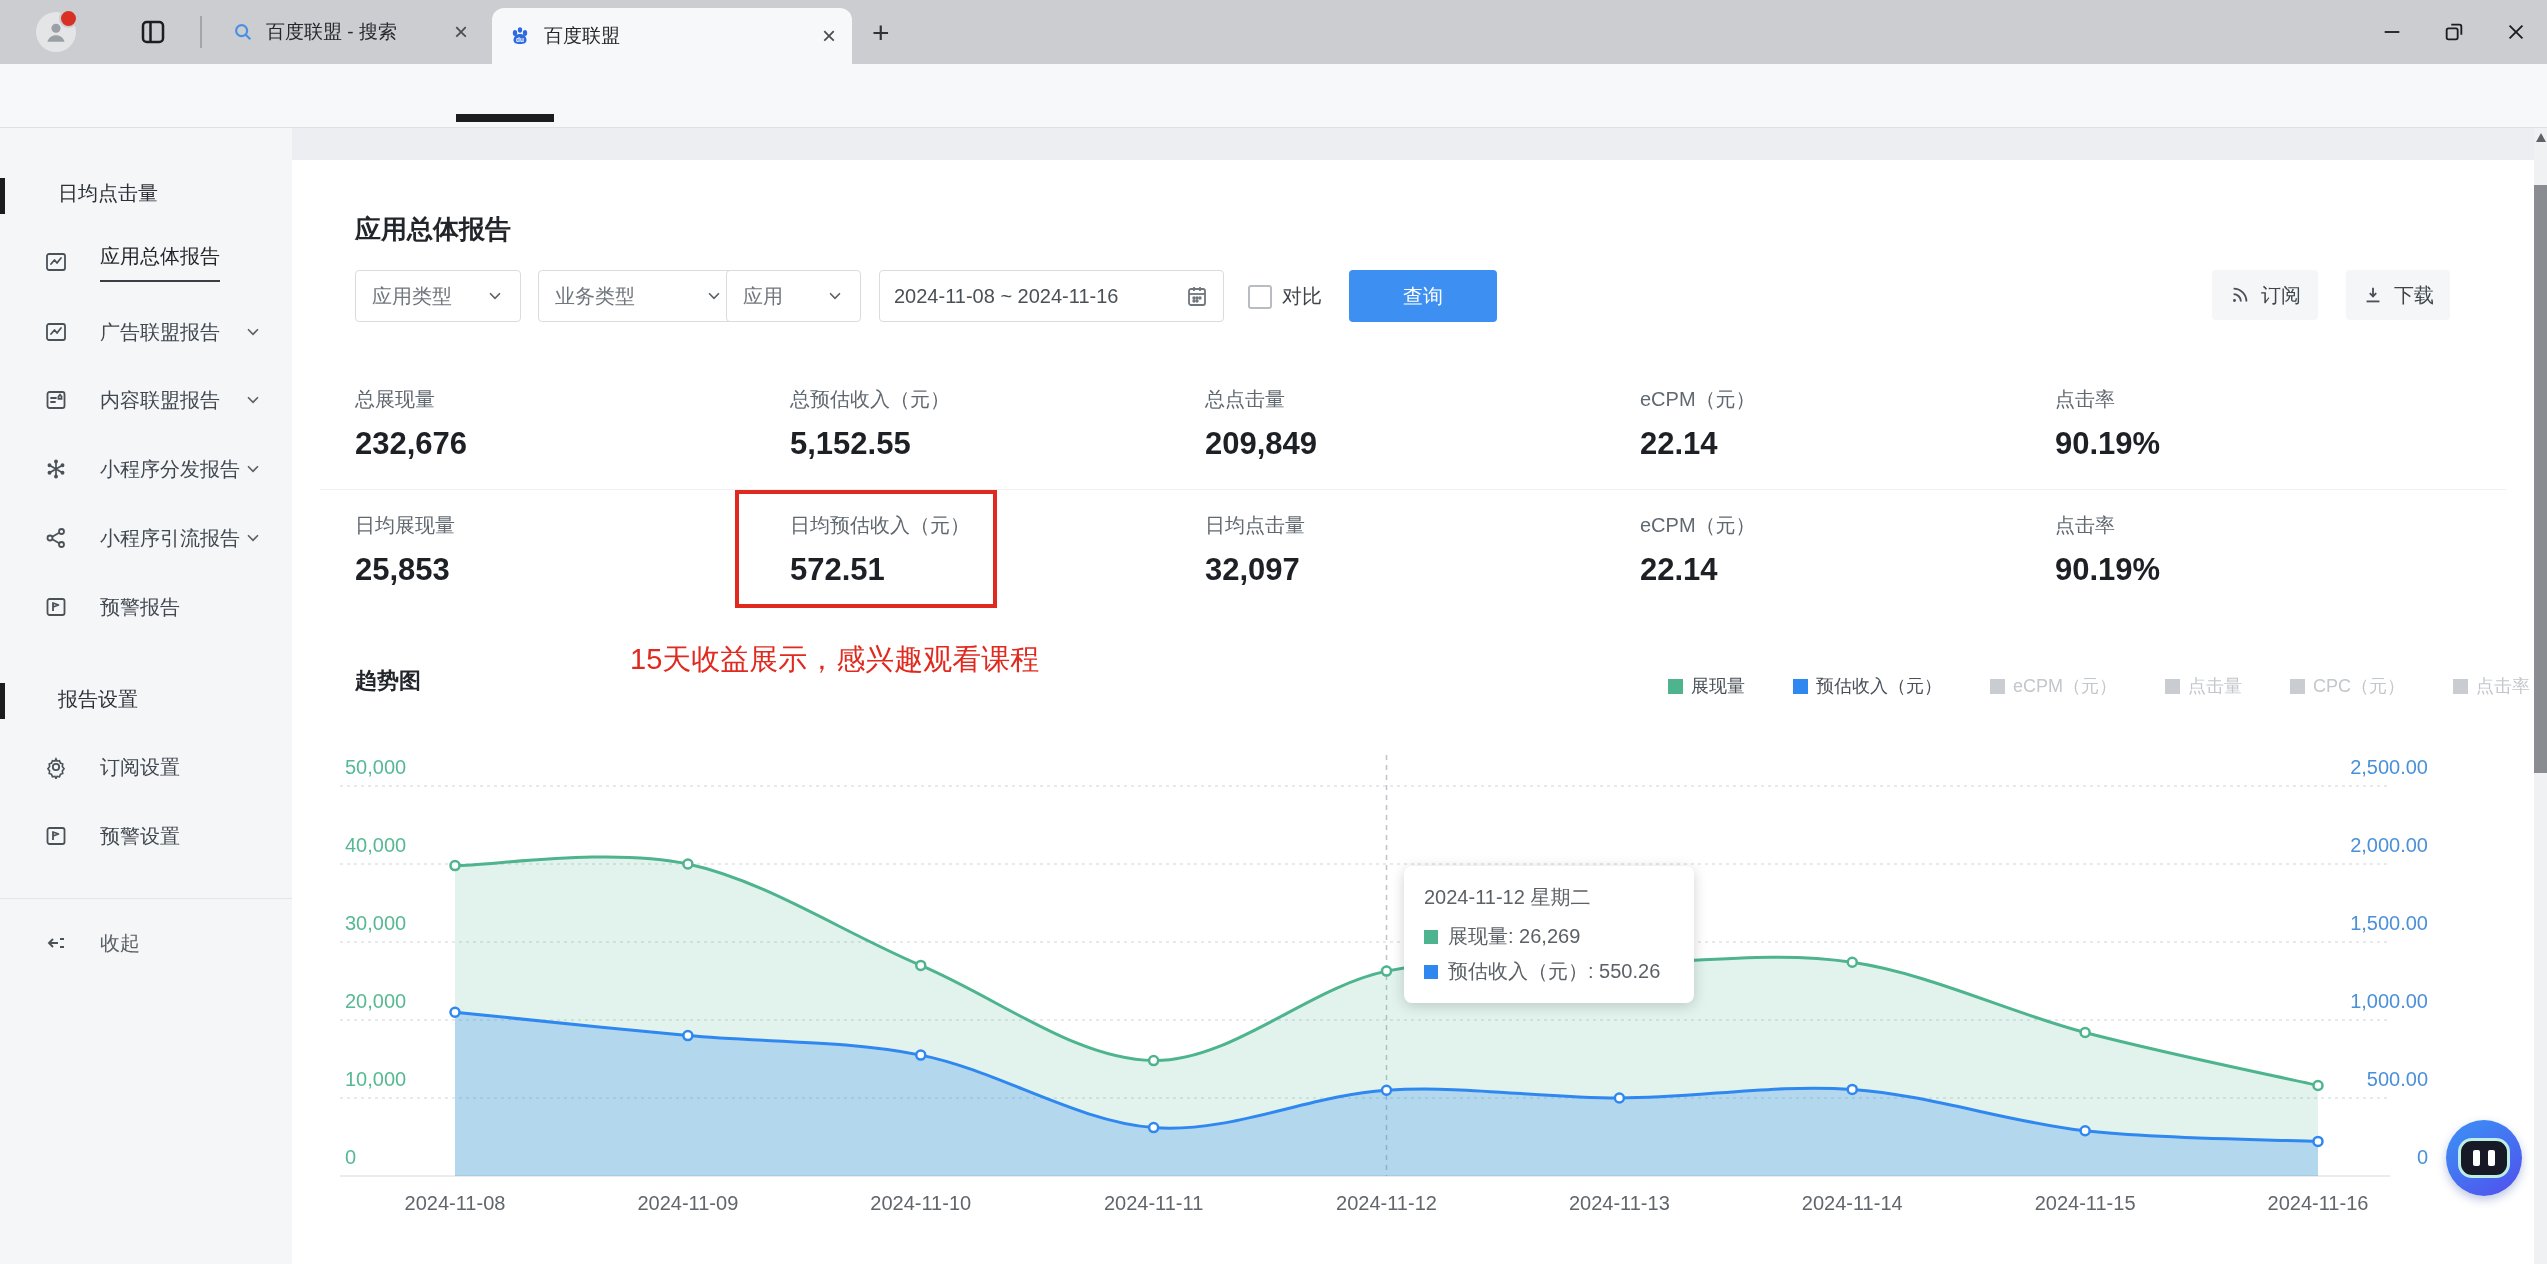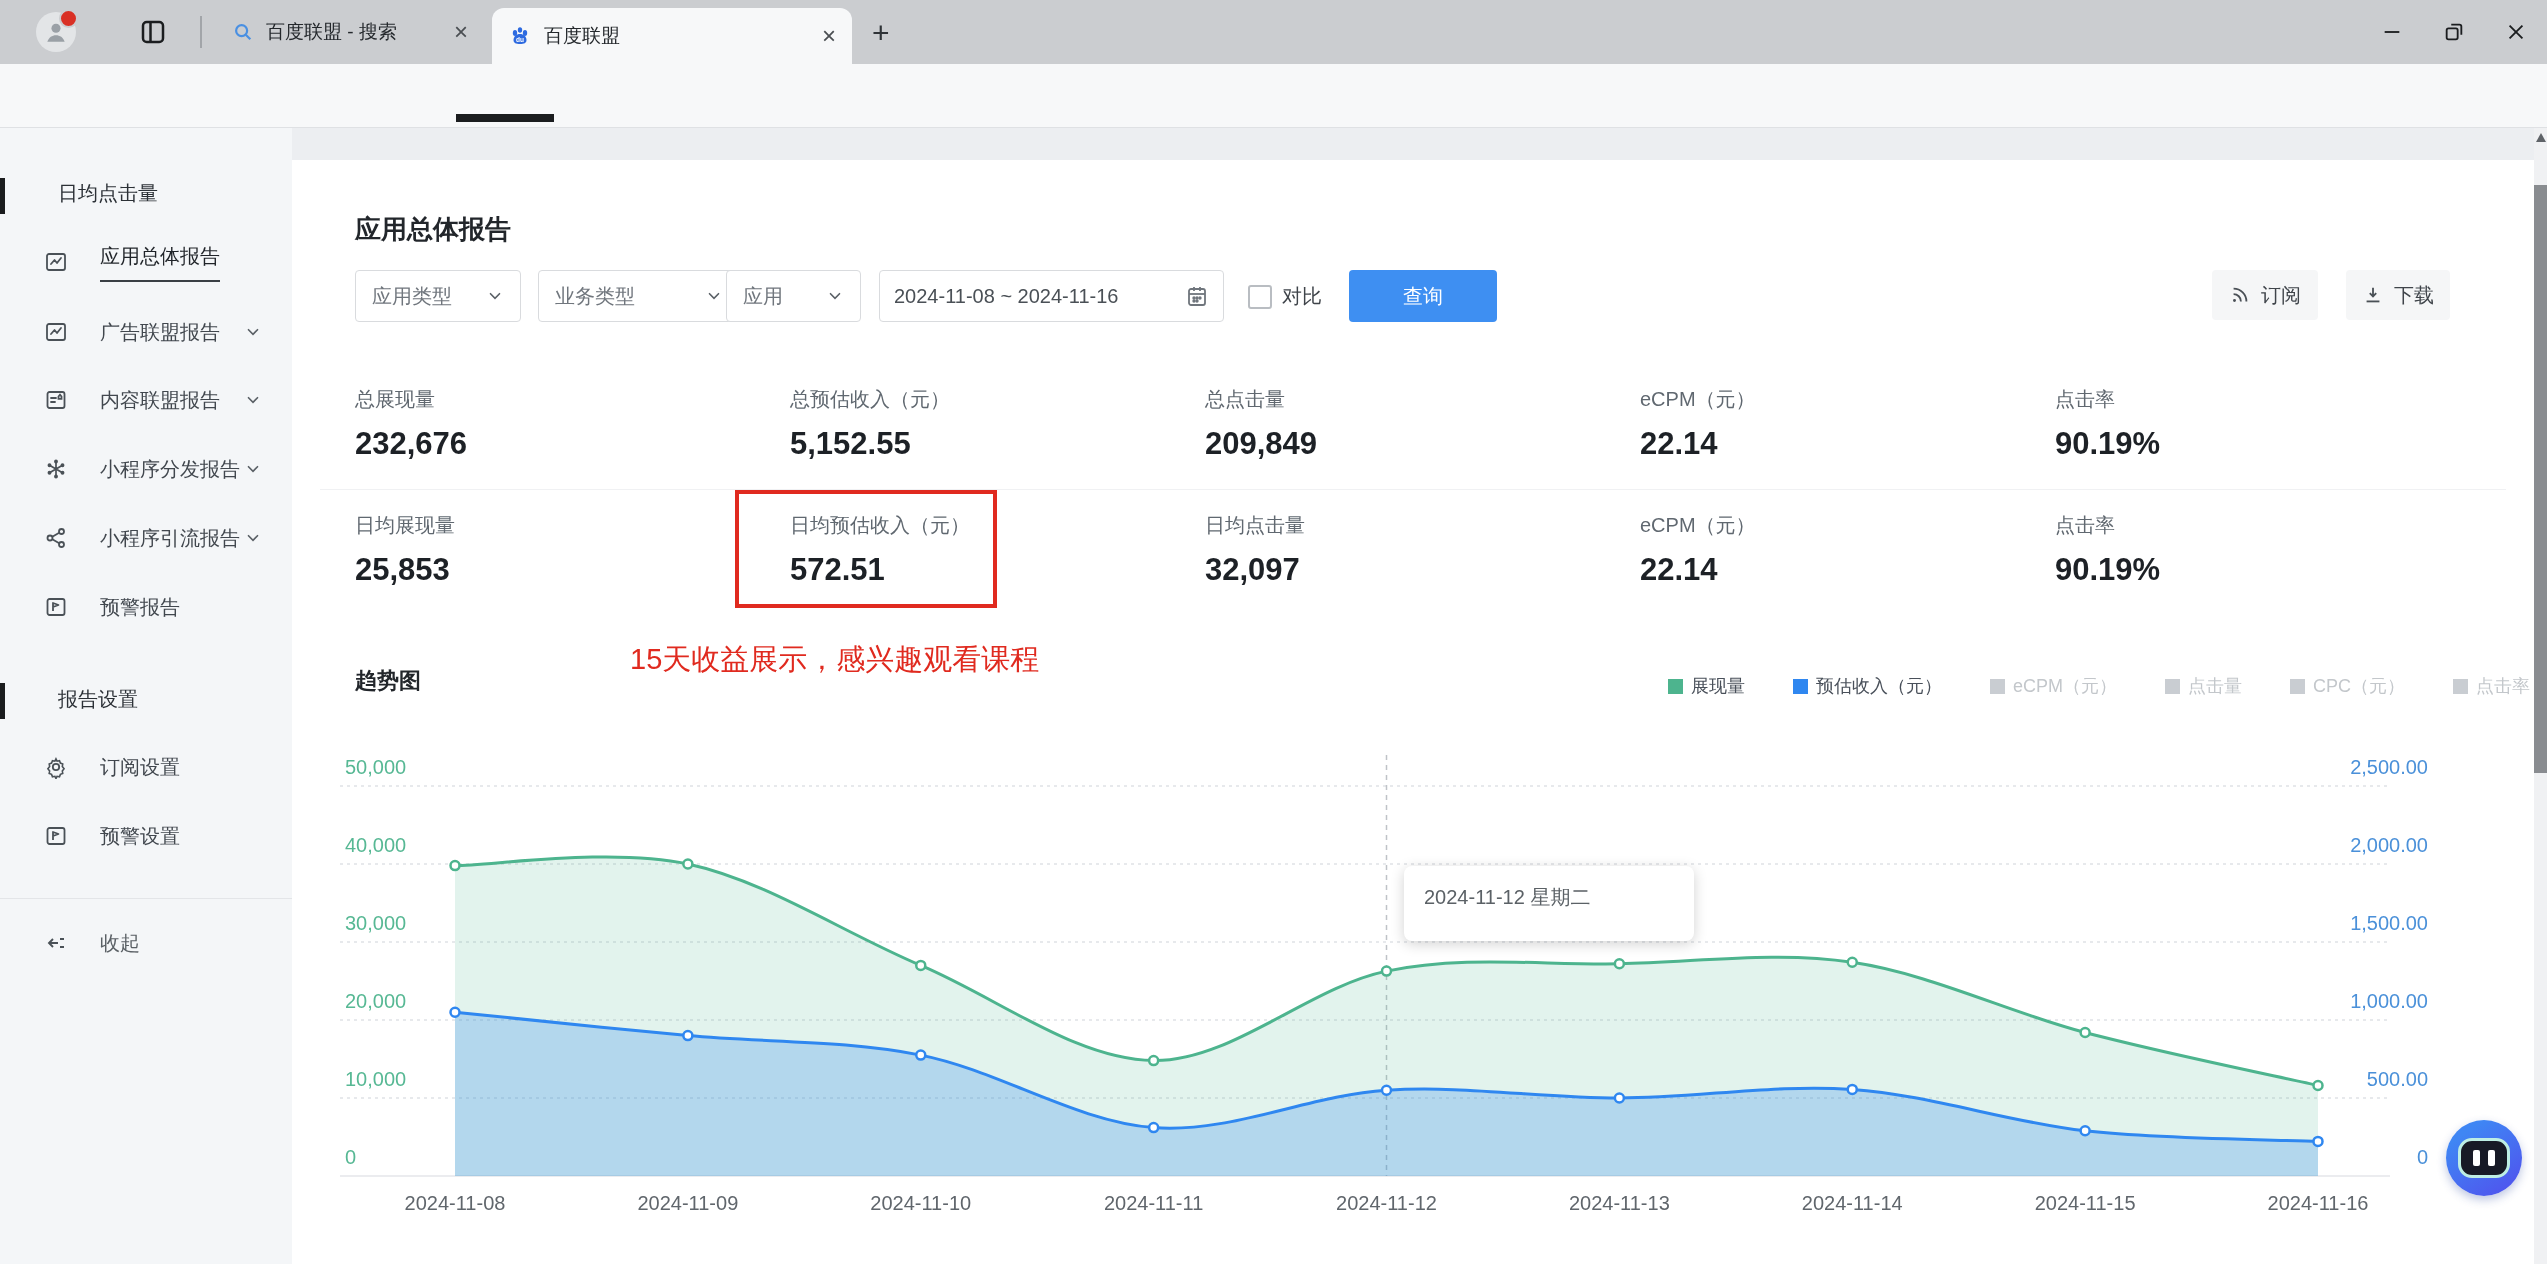--- a/index.html
+++ b/index.html
@@ -508,20 +508,30 @@
       <text x="1153.625" y="1210" font-size="20" fill="#60666c" text-anchor="middle" font-family="Liberation Sans,sans-serif">2024-11-11</text>
       <text x="1386.5" y="1210" font-size="20" fill="#60666c" text-anchor="middle" font-family="Liberation Sans,sans-serif">2024-11-12</text>
       <text x="1619.375" y="1210" font-size="20" fill="#60666c" text-anchor="middle" font-family="Liberation Sans,sans-serif">2024-11-13</text>
       <text x="1852.25" y="1210" font-size="20" fill="#60666c" text-anchor="middle" font-family="Liberation Sans,sans-serif">2024-11-14</text>
       <text x="2085.125" y="1210" font-size="20" fill="#60666c" text-anchor="middle" font-family="Liberation Sans,sans-serif">2024-11-15</text>
       <text x="2318" y="1210" font-size="20" fill="#60666c" text-anchor="middle" font-family="Liberation Sans,sans-serif">2024-11-16</text>
     </svg>
 
   <div class="tooltip">
     <div class="tt-title">2024-11-12 星期二</div>
+    <div id="tt-rows">
+        <div class="tt-row">
+          <span class="sw" style="background:#4db48e"></span>
+          <span>展现量: 26,269</span>
+        </div>
+        <div class="tt-row">
+          <span class="sw" style="background:#2f87f0"></span>
+          <span>预估收入（元）: 550.26</span>
+        </div>
+      </div>
   </div>
 
   <div class="robot">
     <div class="face">
         <span class="eye"></span>
         <span class="eye"></span>
       </div>
   </div>
 
   <div class="scrollbar"></div>

